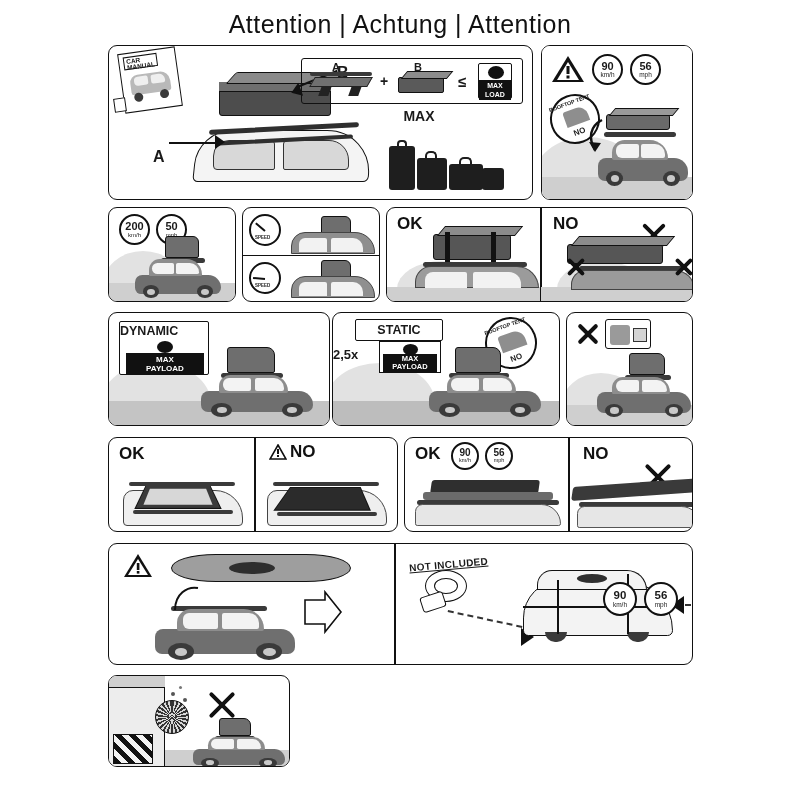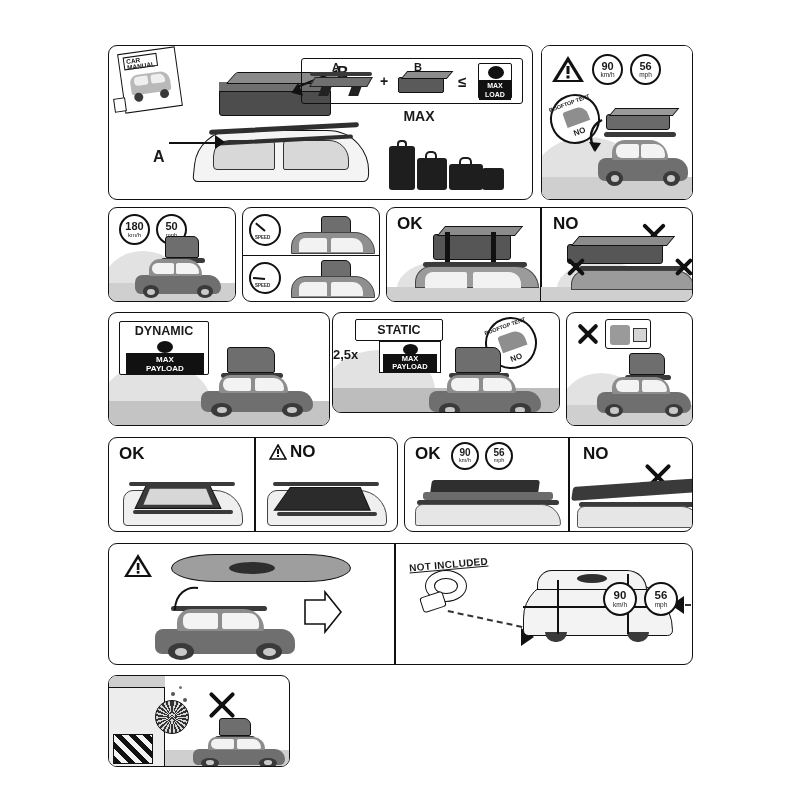--- a/index.html
+++ b/index.html
@@ -110,20 +110,21 @@
     position:absolute; width:0;height:0;
     border-top:9px solid transparent; border-bottom:9px solid transparent;
     border-left:13px solid #111;
   }
 </style>
 </head>
 <body>
 
 <div class="page">
 
+  <div class="title">Attention | Achtung | Attention</div>
 
   <div class="panel" style="left:108px; top:45px; width:425px; height:155px;">
 
     <div style="position:absolute; left:12px; top:4px; width:58px; height:60px; background:#fff; border:1.5px solid #111; transform:rotate(-8deg);">
       <div style="position:absolute; left:4px; top:3px; width:34px; height:13px; border:1.5px solid #111; font-size:6.5px; font-weight:700; line-height:6px; padding:1px 2px;">
         <span>CAR</span><br>
         <span>MANUAL</span>
       </div>
       <div style="position:absolute; left:8px; top:22px; width:40px; height:20px; background:#b9b9b9; border-radius:8px 10px 3px 3px;"></div>
       <div style="position:absolute; left:12px; top:24px; width:14px; height:9px; background:#efefef; border-radius:4px 2px 2px 4px;"></div>
@@ -239,21 +240,21 @@
         <path d="M16 2 C4 8, 2 20, 9 32" stroke="#111" stroke-width="2.5" fill="none"></path>
         <polygon points="9,34 3,24 15,25" fill="#111"></polygon>
       </svg>
     </div>
   </div>
 
   <div class="panel" style="left:108px; top:207px; width:128px; height:95px;">
     <div class="hill" style="left:-6px; bottom:16px; width:80px; height:34px;"></div>
     <div class="ground" style="height:18px;"></div>
     <div class="badge" style="left:10px; top:6px; width:31px; height:31px;">
-      <span class="n" style="font-size:11px;">180</span>
+      <span class="n" style="font-size:11px;">200</span>
       <span class="u" style="font-size:6px;">km/h</span>
     </div>
     <div class="badge" style="left:47px; top:6px; width:31px; height:31px;">
       <span class="n" style="font-size:11px;">50</span>
       <span class="u" style="font-size:6px;">mph</span>
     </div>
     <div style="position:absolute; left:56px; top:28px; width:34px; height:22px; background:#6e6e6e; border:1.2px solid #111; border-radius:3px 6px 2px 2px;"></div>
     <div class="bar" style="left:52px; top:50px; width:44px;"></div>
     <div class="car" style="left:26px; top:48px; width:86px; height:42px;">
       <div class="body"></div>
@@ -321,21 +322,21 @@
     <div class="xmark" style="left:178px; top:48px; width:22px; height:22px;"></div>
     <div class="xmark" style="left:286px; top:48px; width:22px; height:22px;"></div>
   </div>
 
   <div class="panel" style="left:108px; top:312px; width:222px; height:114px;">
     <div class="hill" style="left:-8px; bottom:22px; width:110px; height:40px;"></div>
     <div class="ground" style="height:24px;"></div>
     <div style="position:absolute; left:0; bottom:0; width:100%; height:24px; background:#c4c4c4;"></div>
 
     <div style="position:absolute; left:10px; top:8px; width:90px; height:54px; border:1.6px solid #111; background:#fff; border-radius:2px;">
-      <div style="position:absolute; left:0; top:2px; width:100%; text-align:center; font-size:12.5px; font-weight:700;">DYNAMIC</div>
+      <div style="position:absolute; left:0; top:2px; width:100%; text-align:left; font-size:12.5px; font-weight:700;">DYNAMIC</div>
       <div style="position:absolute; left:37px; top:19px; width:16px; height:12px; background:#111; border-radius:50%;"></div>
       <div style="position:absolute; left:6px; top:31px; width:78px; background:#111; color:#fff; font-size:8px; font-weight:700; text-align:center; line-height:9px; padding:2px 0;">
         <span>MAX</span>
         <span style="display:block;">PAYLOAD</span>
       </div>
     </div>
 
     <div style="position:absolute; left:118px; top:34px; width:48px; height:26px; background:#6e6e6e; border:1.2px solid #111; border-radius:3px 8px 2px 2px;"></div>
     <div class="bar" style="left:112px; top:60px; width:62px;"></div>
     <div class="car" style="left:92px; top:58px; width:112px; height:46px;">
@@ -345,21 +346,21 @@
       <div class="win2"></div>
       <div class="wheel l">
           <i></i>
         </div>
       <div class="wheel r">
           <i></i>
         </div>
     </div>
   </div>
 
-  <div class="panel" style="left:332px; top:312px; width:228px; height:101px;text-decoration:underline;">
+  <div class="panel" style="left:332px; top:312px; width:228px; height:114px;text-decoration:underline;">
     <div class="hill" style="left:-8px; bottom:22px; width:110px; height:40px;"></div>
     <div class="ground" style="height:24px; background:#bdbdbd;"></div>
 
     <div style="position:absolute; left:22px; top:6px; width:88px; height:22px; border:1.6px solid #111; background:#fff; border-radius:2px; display:flex; align-items:center; justify-content:center; font-size:12.5px; font-weight:700;">
       <span>STATIC</span>
     </div>
     <div style="position:absolute; left:0; top:34px; font-size:13px; font-weight:700;">2,5x</div>
     <div style="position:absolute; left:46px; top:28px; width:62px; height:32px; border:1.6px solid #111; background:#fff;">
       <div style="position:absolute; left:23px; top:2px; width:15px; height:11px; background:#111; border-radius:50%;"></div>
       <div style="position:absolute; left:3px; top:12px; width:54px; background:#111; color:#fff; font-size:7.5px; font-weight:700; text-align:center; line-height:8px; padding:1px 0;">

